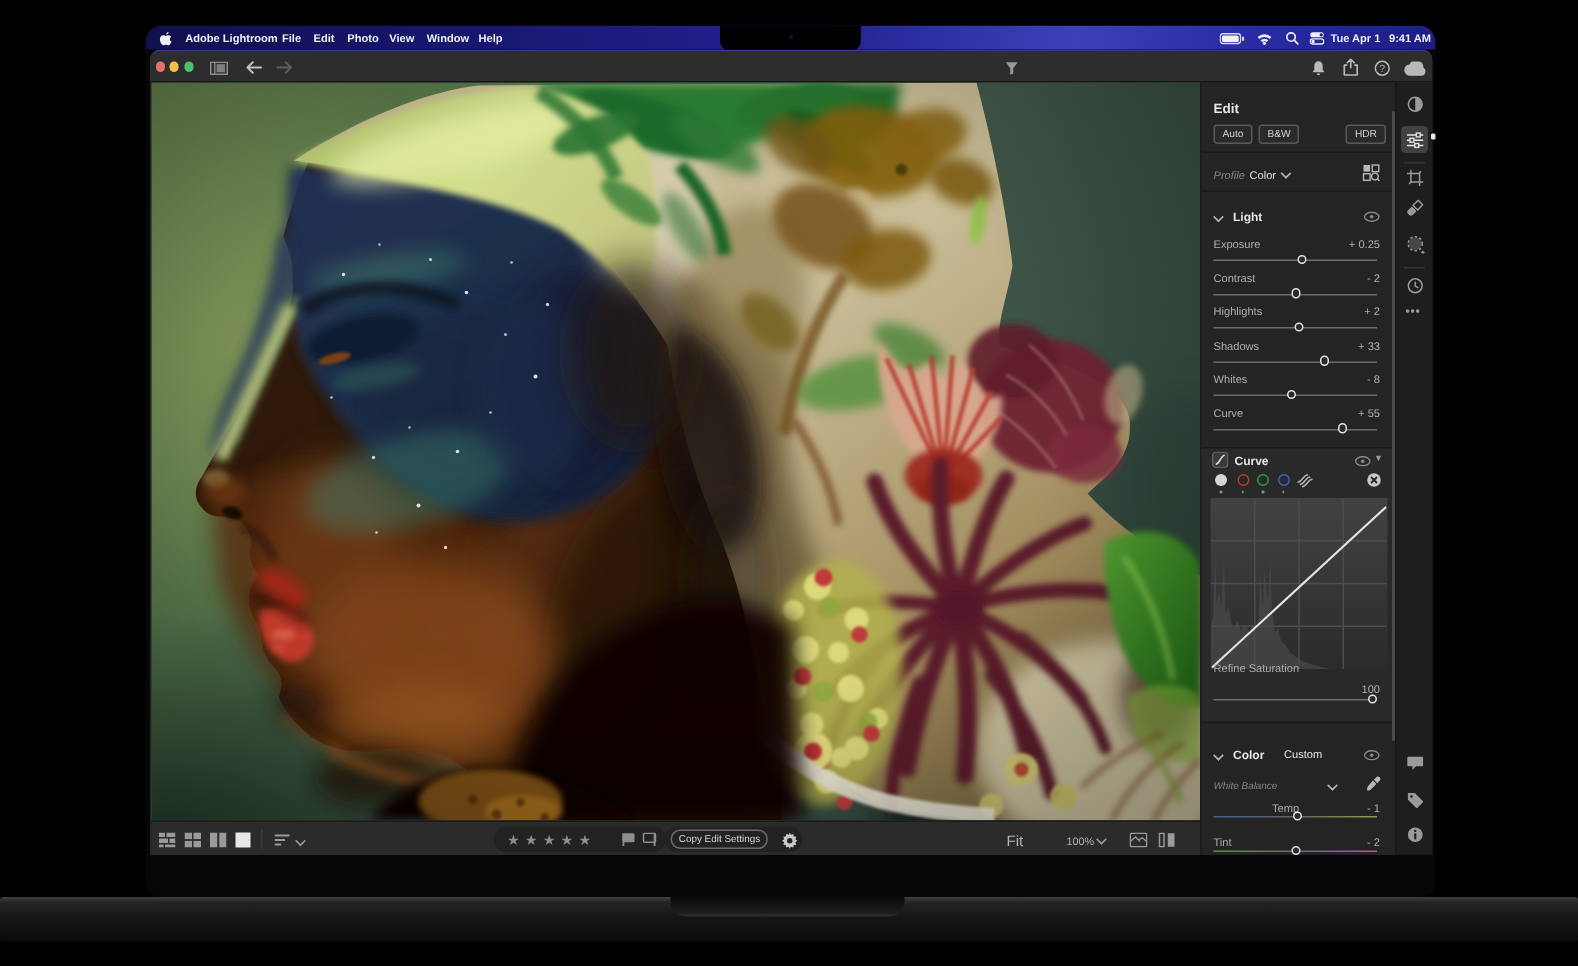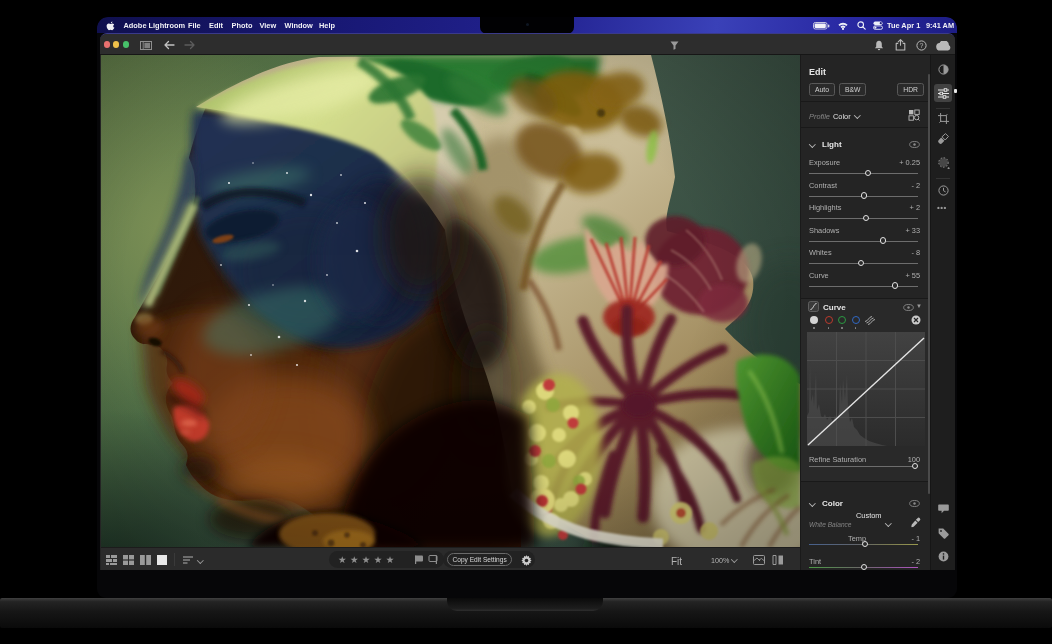--- a/index.html
+++ b/index.html
@@ -611,35 +611,35 @@
               <line x1="29.5" y1="0" x2="29.5" y2="114"></line>
                 <line x1="59" y1="0" x2="59" y2="114"></line>
                 <line x1="88.5" y1="0" x2="88.5" y2="114"></line>
               <line x1="0" y1="28.5" x2="118" y2="28.5"></line>
                 <line x1="0" y1="57" x2="118" y2="57"></line>
                 <line x1="0" y1="85.5" x2="118" y2="85.5"></line>
             </g>
             <line x1="1" y1="113" x2="117" y2="6" stroke="#e4e4e4" stroke-width="1.4"></line>
           </svg>
         </div>
-        <span class="lbl" style="left:8px; top:400px;text-align:center;">Refine Saturation</span>
+        <span class="lbl" style="left:8px; top:386px;text-align:center;">Refine Saturation</span>
           <span class="val" style="top:400px;">100</span>
         <div class="track" style="top:411px;">
             <span class="knob" style="left:103px;"></span>
           </div>
         <div class="divider" style="top:426px;"></div>
 
         <span class="chev" style="position:absolute; left:9px; top:446px; transform:rotate(45deg);"></span>
         <span class="hdr" style="left:21px; top:444px;">Color</span>
         <svg class="abs" style="left:108px;top:445px;" width="11" height="7" viewBox="0 0 11 7">
           <ellipse cx="5.5" cy="3.5" rx="4.8" ry="3" fill="none" stroke="#8a8a8a" stroke-width="0.9"></ellipse>
           <circle cx="5.5" cy="3.5" r="1.2" fill="#8a8a8a"></circle>
         </svg>
         <span class="dim" style="left:8px; top:466px; font-size:6.6px;">White Balance</span>
-        <span class="lbl" style="left:55px; top:456px; color:#e6e6e6;">Custom</span>
+        <span class="lbl" style="left:55px; top:443px; color:#e6e6e6;">Custom</span>
         <span class="chev" style="position:absolute; left:85px; top:466px;"></span>
         <svg class="abs" style="left:110px;top:462px;" width="10" height="11" viewBox="0 0 10 11">
           <path d="M8.8 1.2 a1.6 1.6 0 0 1 0 2.3 L7.2 5.1 L4.9 2.8 L6.5 1.2 a1.6 1.6 0 0 1 2.3 0 Z M4.3 3.4 L6.6 5.7 L2.6 9.7 L0.8 10.2 L0.3 9.4 L0.8 7.4 Z" fill="#b9b9b9"></path>
         </svg>
         <span class="lbl" style="left:8px; top:479px;margin-left:39px;">Temp</span>
           <span class="val" style="top:479px;">- 1</span>
         <div class="track" style="top:489px; background:linear-gradient(90deg,#46608c,#62656a 45%,#7a7a52,#9a9a4e);">
             <span class="knob" style="left:53px;"></span>
           </div>
         <span class="lbl" style="left:8px; top:502px;">Tint</span>

